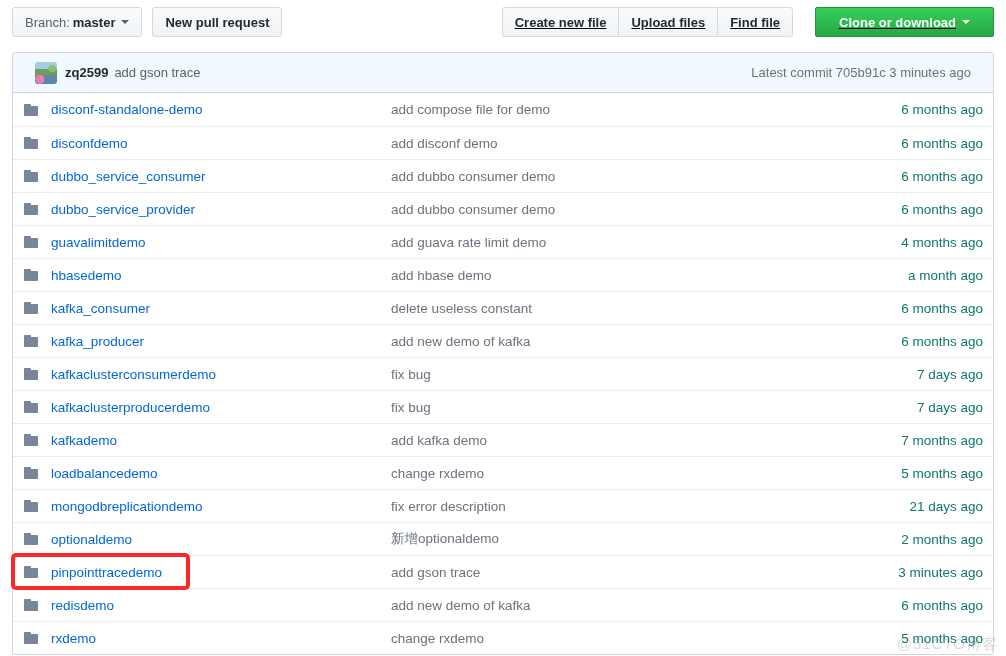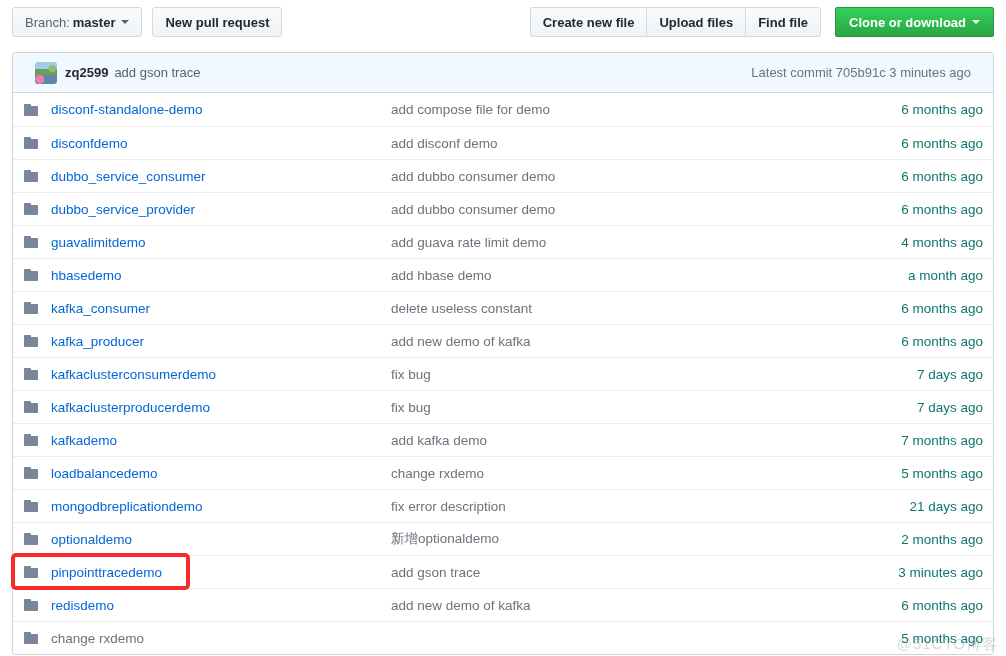--- a/index.html
+++ b/index.html
@@ -20,21 +20,21 @@
   
   .toolbar {
     position: absolute;
     left: 0; top: 0;
     width: 1006px; height: 44px;
     padding: 0 12px;
     display: flex;
     align-items: center;
   }
   .toolbar-left { display: flex; align-items: center; gap: 10px; }
-  .toolbar-right { margin-left: auto; display: flex; align-items: center; }
+  .toolbar-right { margin-left: auto; display: flex; align-items: center; text-decoration: underline; }
 
   .btn {
     height: 30px;
     padding: 0 12px;
     display: inline-flex;
     align-items: center;
     justify-content: center;
     font-size: 13px;
     font-weight: bold;
     color: #24292e;
@@ -59,23 +59,23 @@
     border-right: 4px solid transparent;
     border-top: 4px solid currentColor;
   }
 
   .btn-group { display: flex; }
   .btn-group .btn { border-radius: 0; border-right-width: 0; }
   .btn-group .btn:first-child { border-radius: 3px 0 0 3px; }
   .btn-group .btn:last-child { border-radius: 0 3px 3px 0; border-right-width: 1px; }
 
   .btn-green {
-    margin-left: 14px;
+    margin-left: 22px;
     height: 30px;
-    padding: 0 13px;
+    padding: 0 23px;
     display: inline-flex;
     align-items: center;
     font-size: 13px;
     font-weight: bold;
     color: #ffffff;
     background: linear-gradient(#34d058, #28a745);
     border: 1px solid #2a9143;
     border-radius: 2px;
     cursor: pointer;
     line-height: 1;
@@ -370,20 +370,21 @@
           <div class="c-name"><a href="#">redisdemo</a></div>
           <div class="c-msg">add new demo of kafka</div>
           <div class="c-age">6 months ago</div>
         </div>
         <div class="row">
           <div class="c-icon">
             <svg width="16" height="16" viewBox="0 0 14 16" class="folder-icon">
               <path fill="#79869a" d="M13 4H7V3c0-.66-.31-1-1-1H1c-.55 0-1 .45-1 1v10c0 .55.45 1 1 1h12c.55 0 1-.45 1-1V5c0-.55-.45-1-1-1z"></path>
             </svg>
           </div>
+          <div class="c-name"><a href="#">rxdemo</a></div>
           <div class="c-msg">change rxdemo</div>
           <div class="c-age">5 months ago</div>
         </div>
       </div>
   </div>
 
   <div class="highlight-box"></div>
   <div class="watermark">@51CTO博客</div>
 
 </div>

